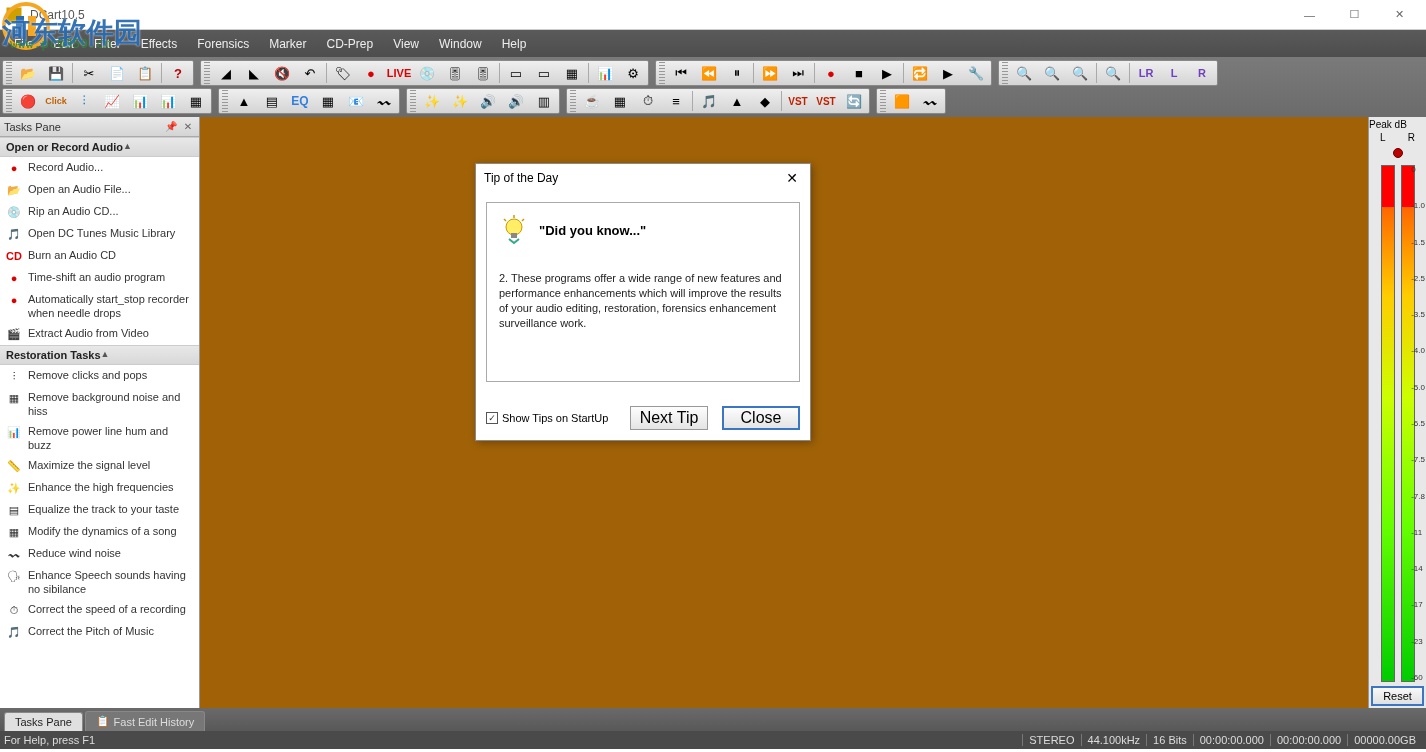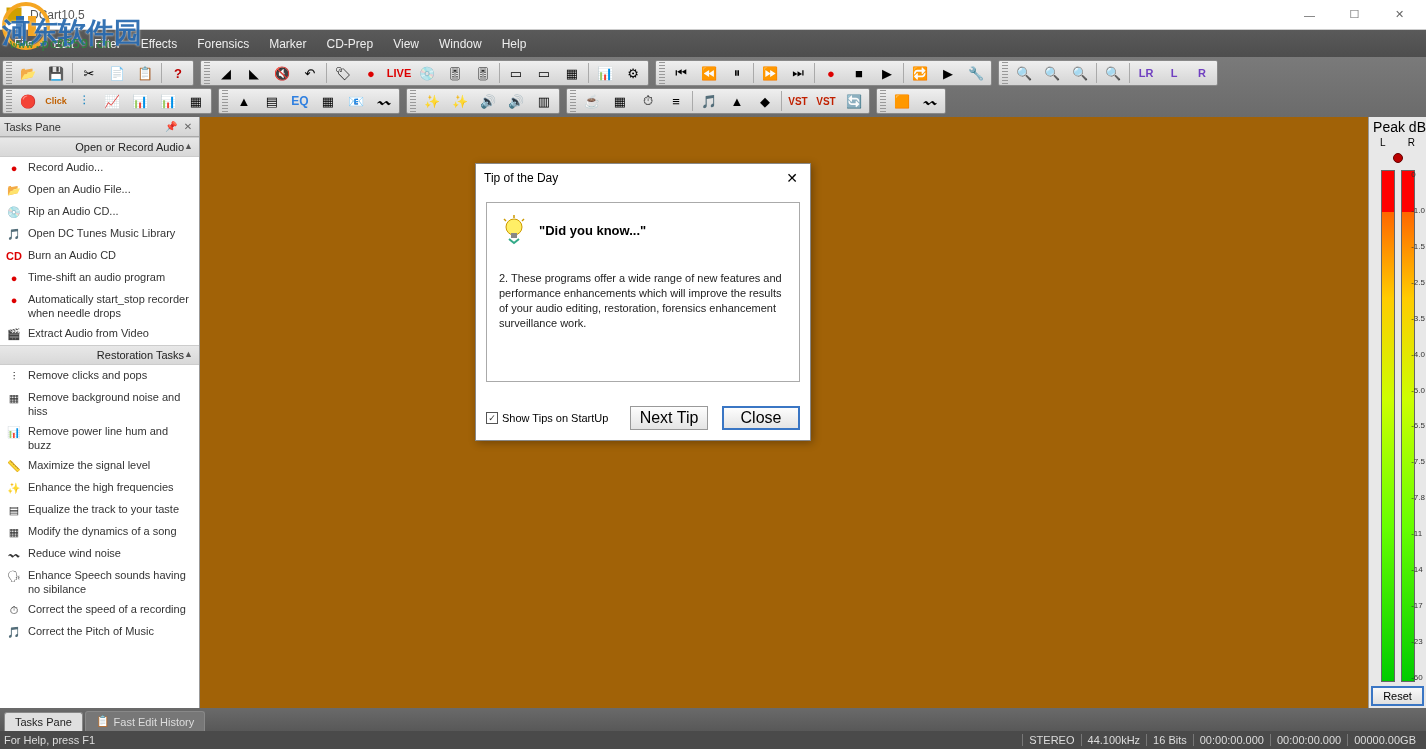--- a/index.html
+++ b/index.html
@@ -30,31 +30,31 @@
 .tbsep { width:1px; height:20px; background:#aaa; margin:0 2px; }
 .tbtext { font-size:11px; font-weight:bold; padding:8px 4px; }
 
 
 .main { display: flex; height: calc(752px - 30px - 28px - 62px - 23px - 18px); }
 .taskpane-wrap { width: 200px; background: #f0f0f0; border-right: 1px solid #999; display:flex; flex-direction:column; }
 .taskpane-head { height: 20px; background: linear-gradient(#e8e8e8,#d4d4d4); display: flex; align-items: center; padding: 0 4px; font-size: 11px; color:#333; border-bottom:1px solid #aaa; }
 .taskpane-head .flex { flex:1; }
 .paneicon { width:14px; height:14px; display:flex; align-items:center; justify-content:center; font-size:10px; color:#666; cursor:pointer; margin-left:2px; }
 .taskpane-body { flex:1; overflow:auto; background:#fff; }
-.section-head { background: linear-gradient(#e8e8e8,#d8d8d8); padding: 3px 6px; font-size: 11px; font-weight: normal; color:#222; border-top:1px solid #ccc; border-bottom:1px solid #ccc; display:flex;justify-content:flex-end; }
+.section-head { background: linear-gradient(#e8e8e8,#d8d8d8); padding: 3px 6px; font-size: 11px; font-weight: bold; color:#222; border-top:1px solid #ccc; border-bottom:1px solid #ccc; display:flex; }
 .section-head .caret { font-size:9px; color:#555; }
 .taskitem { display: flex; align-items: flex-start; padding: 3px 6px; font-size: 11px; color: #333; cursor: pointer; }
 .taskicon { width: 16px; height: 16px; margin-right: 6px; flex-shrink:0; display:flex; align-items:center; justify-content:center; }
 .taskitem span.lbl { flex:1; line-height:14px; }
 
 .workspace { flex: 1; background: #a16207; position: relative; }
 
 
 .peak { width: 58px; background: #e8e8e8; border-left:1px solid #999; display:flex; flex-direction:column; }
-.peak-head { font-size:14px; text-align:right; padding:2px 0; }
+.peak-head { font-size:10px; text-align:left; padding:2px 0; }
 .peak-lr { display:flex; justify-content:space-around; font-size:10px; }
 .peak-rec { text-align:center; padding:1px 0; }
 .peak-rec-dot { width:10px; height:10px; border-radius:50%; background:#b00; display:inline-block; border:1px solid #600; }
 .meter { flex:1; display:flex; justify-content:center; gap:6px; padding:2px 4px; position:relative; }
 .bar { width:14px; background: linear-gradient(to bottom, #ff0000 0%, #ff0000 8%, #ff6600 8%, #ffcc00 25%, #ccff00 45%, #66ff00 70%, #00cc00 100%); border:1px solid #666; }
 .meter-labels { position:absolute; right:1px; top:0; bottom:0; display:flex; flex-direction:column; justify-content:space-between; font-size:8px; color:#333; padding:2px 0; }
 .reset-btn { margin:2px; padding:2px; font-size:11px; background:linear-gradient(#f8f8f8,#e0e0e0); border:2px solid #3a76c4; cursor:pointer; text-align:center; }
 
 
 .bottomtabs { height:23px; background: linear-gradient(#6a6a6a,#585858); display:flex; align-items:flex-end; padding:0 4px; }

